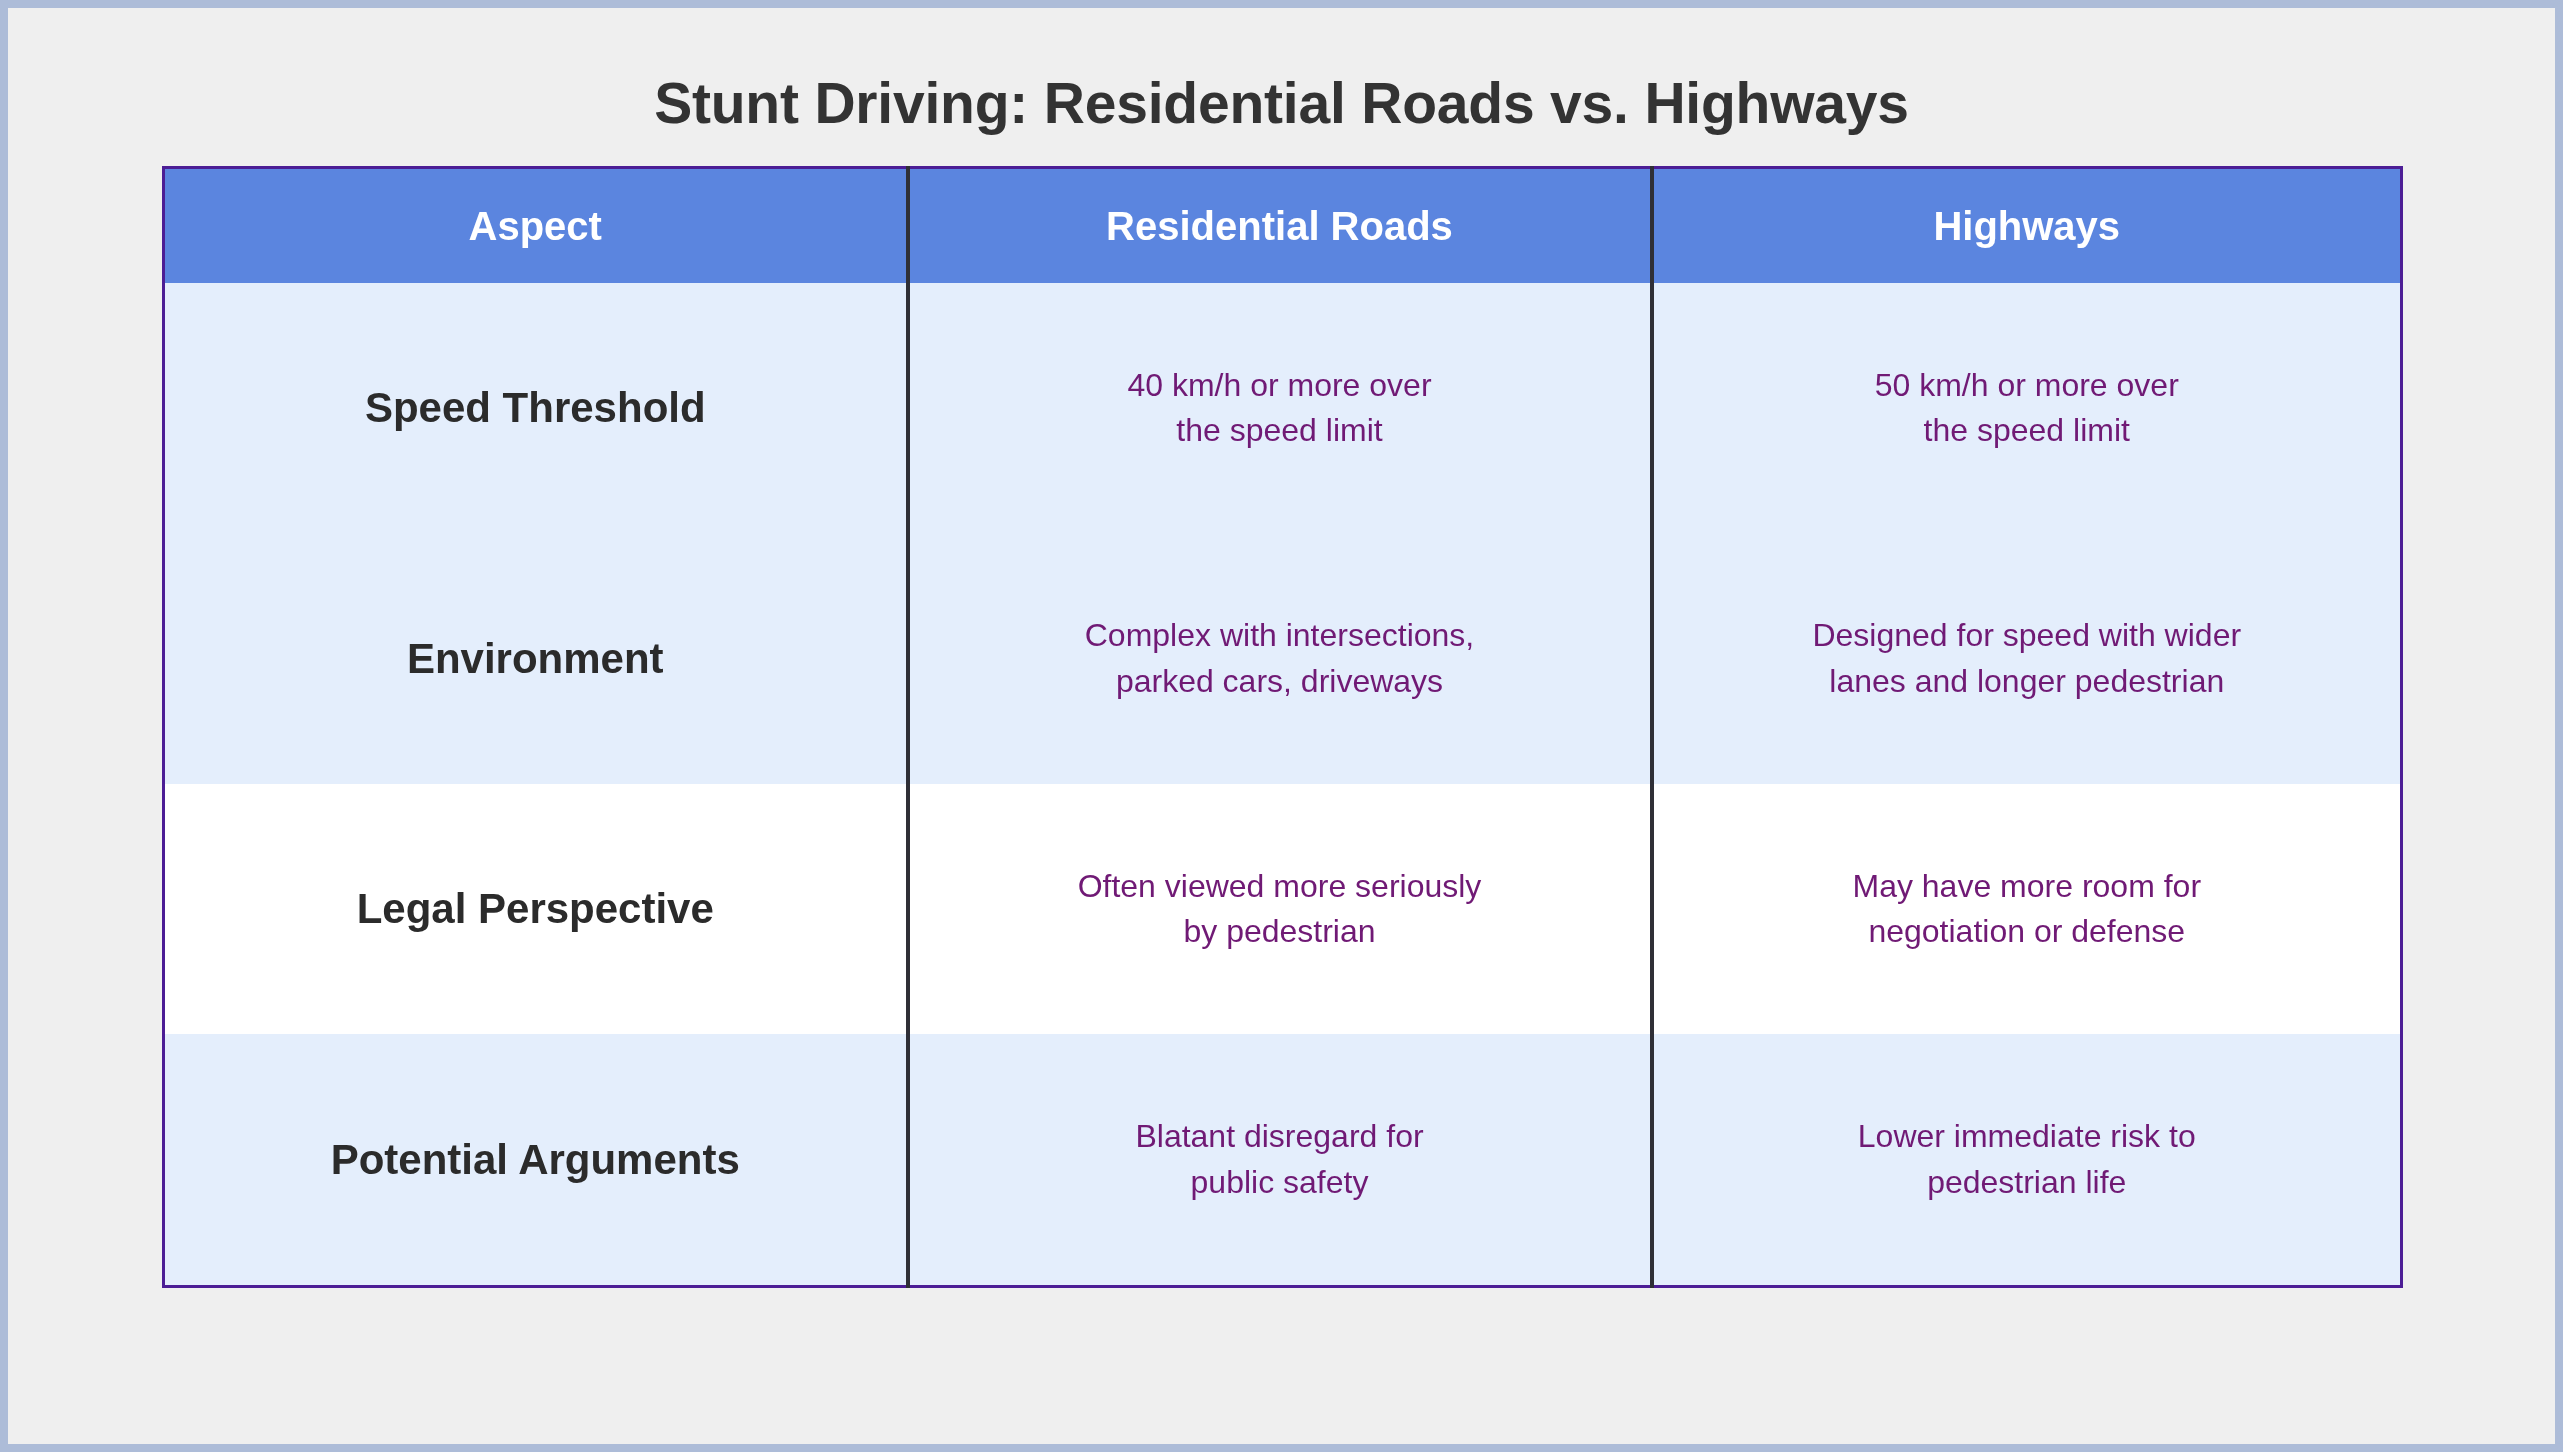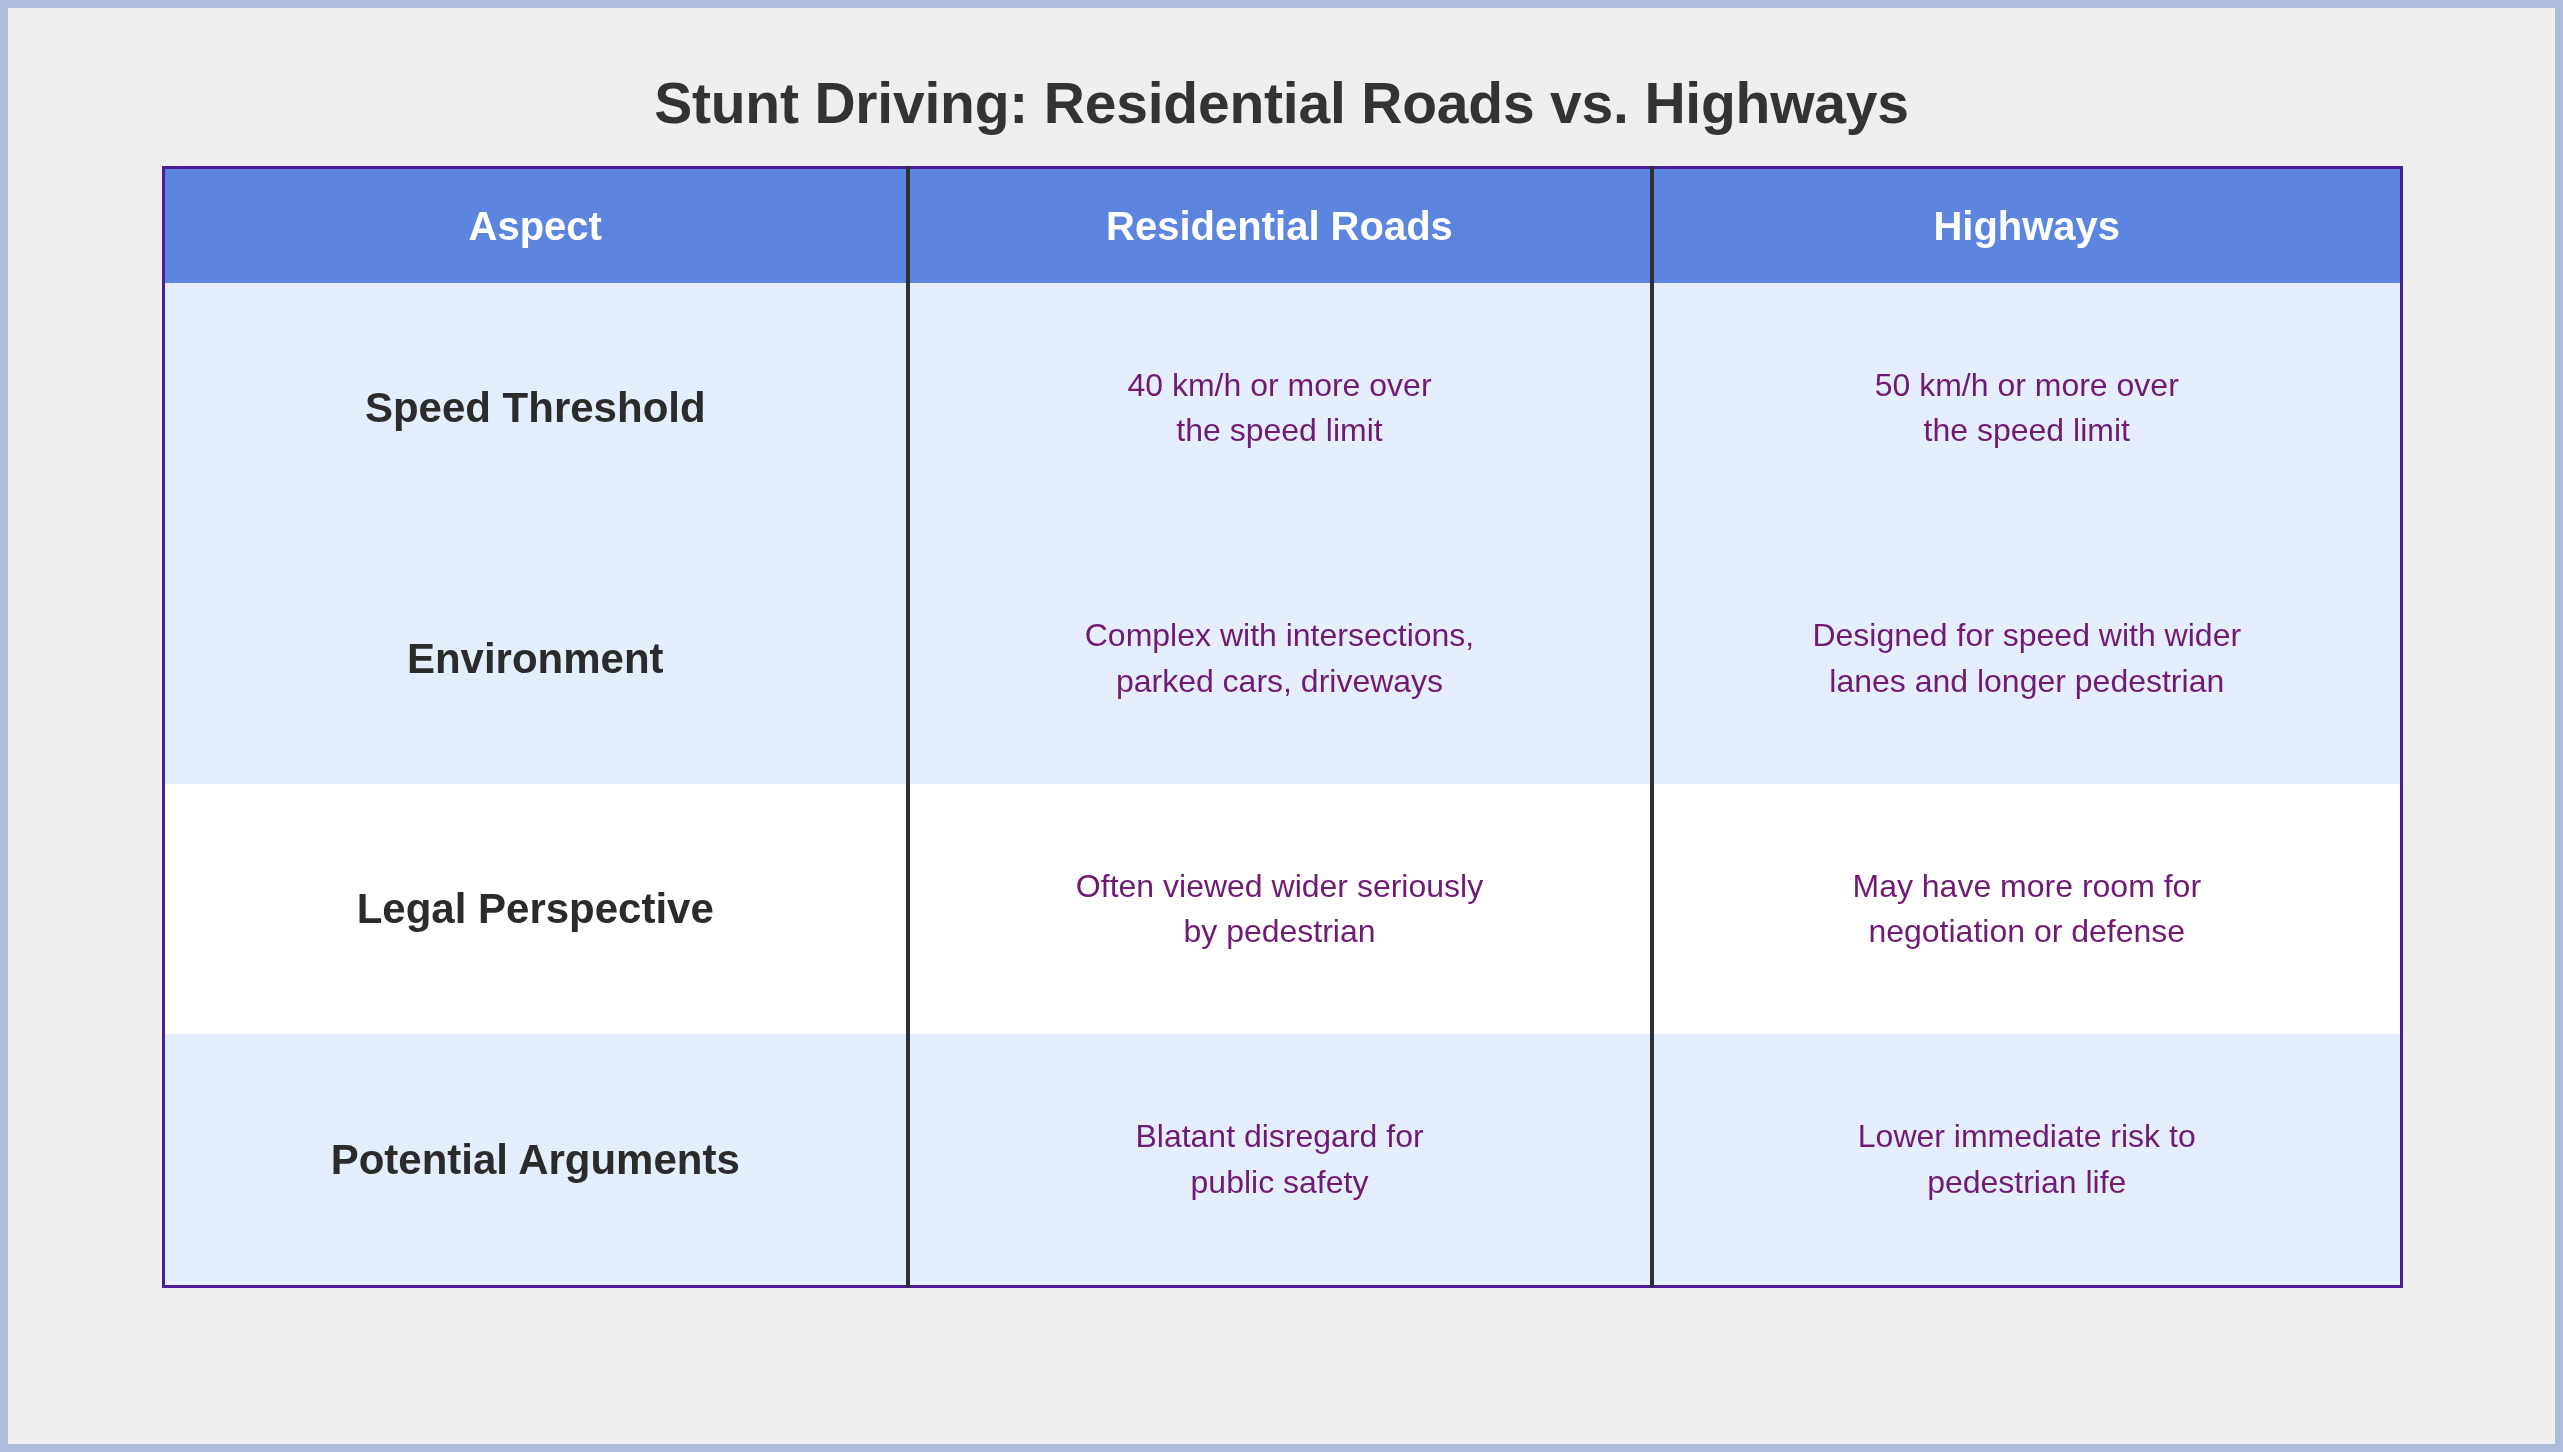--- a/index.html
+++ b/index.html
@@ -142,21 +142,21 @@
           </td>
           <td>
             <span class="cell-line">Designed for speed with wider</span>
             <span class="cell-line">lanes and longer pedestrian</span>
           </td>
         </tr>
 
         <tr class="even-row">
           <td class="aspect-cell">Legal Perspective</td>
           <td>
-            <span class="cell-line">Often viewed wider seriously</span>
+            <span class="cell-line">Often viewed more seriously</span>
             <span class="cell-line">by pedestrian</span>
           </td>
           <td>
             <span class="cell-line">May have more room for</span>
             <span class="cell-line">negotiation or defense</span>
           </td>
         </tr>
 
         <tr class="odd-row">
           <td class="aspect-cell">Potential Arguments</td>

